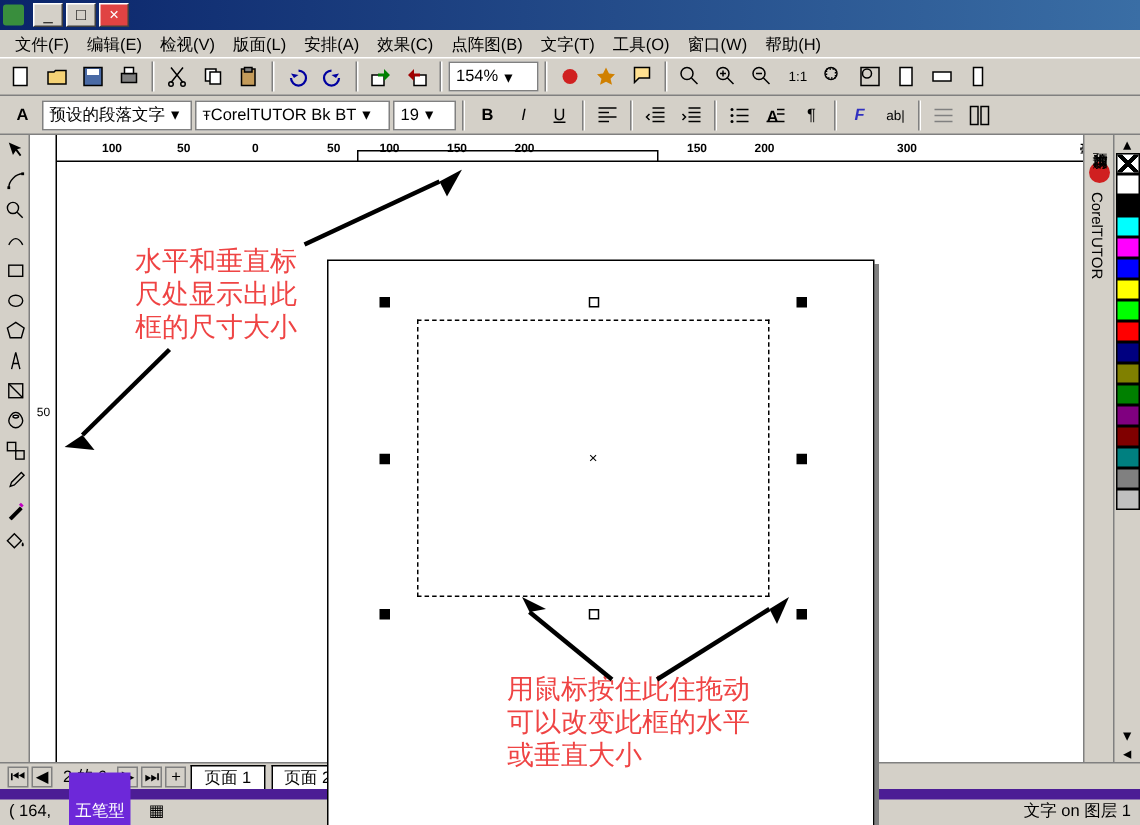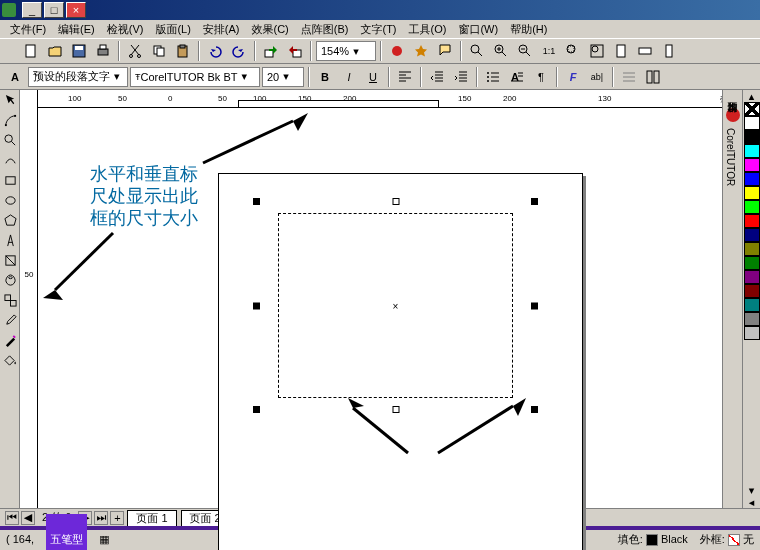--- a/index.html
+++ b/index.html
@@ -4,52 +4,52 @@
 <style>
 * { margin: 0; padding: 0; box-sizing: border-box; font-family: "SimSun", Arial, sans-serif; font-size: 11px; }
 body { background: #d4d0c8; width: 760px; height: 550px; overflow: hidden; }
 .titlebar { background: linear-gradient(to right, #0a246a, #3a6ea5); color: #fff; height: 20px; display: flex; align-items: center; padding: 0 2px; }
 .titlebar .icon { width: 14px; height: 14px; background: #398e3d; margin-right: 4px; border-radius: 2px; }
 .titlebar .title { flex: 1; font-weight: bold; font-size: 11px; }
 .titlebar .wbtn { width: 20px; height: 16px; background: #d4d0c8; margin-left: 2px; display: flex; align-items: center; justify-content: center; color: #000; border: 1px solid #fff; border-right-color: #404040; border-bottom-color: #404040; }
 .titlebar .close { background: #e04343; color: #fff; }
 .menubar { background: #d4d0c8; height: 18px; display: flex; padding: 0 4px; }
 .menubar span { padding: 2px 6px; }
-.toolbar { background: #d4d0c8; height: 26px; display: flex; align-items: center; border-top: 1px solid #fff; border-bottom: 1px solid #808080; padding: 0 20px; gap: 2px; }
+.toolbar { background: #d4d0c8; height: 26px; display: flex; align-items: center; border-top: 1px solid #fff; border-bottom: 1px solid #808080; padding: 0 3px; gap: 2px; }
 .tbtn { width: 22px; height: 22px; display: flex; align-items: center; justify-content: center; border: 1px solid transparent; }
 .tbtn svg { width: 14px; height: 14px; }
 .sep { width: 2px; height: 20px; border-left: 1px solid #808080; border-right: 1px solid #fff; margin: 0 2px; }
 .combo { height: 20px; background: #fff; border: 1px solid #808080; display: flex; align-items: center; padding: 0 4px; }
 .combo .arrow { margin-left: 4px; }
 .propbar { background: #d4d0c8; height: 26px; display: flex; align-items: center; border-bottom: 1px solid #808080; padding: 0 4px; gap: 2px; }
 .workspace { display: flex; height: 418px; background: #fff; position: relative; }
 .toolbox { width: 20px; background: #d4d0c8; border-right: 1px solid #808080; display: flex; flex-direction: column; }
 .tool { width: 20px; height: 20px; display: flex; align-items: center; justify-content: center; }
 .tool svg { width: 13px; height: 13px; }
 .vruler { width: 18px; background: #fff; border-right: 1px solid #000; position: relative; }
 .vruler .tick { position: absolute; left: 0; width: 18px; font-size: 8px; text-align: center; }
 .hruler { height: 18px; background: #fff; border-bottom: 1px solid #000; position: absolute; top: 0; left: 38px; right: 20px; display: flex; }
-.hruler .tick { position: absolute; top: 4px; font-size: 8px; }
+.hruler .tick { position: absolute; top: 4px; font-size: 8px; font-weight: bold; }
 .canvas-area { flex: 1; background: #fff; position: relative; }
 .page { position: absolute; left: 180px; top: 65px; width: 365px; height: 430px; background: #fff; border: 1px solid #000; box-shadow: 3px 3px 0 #808080; }
 .selection { position: absolute; left: 215px; top: 90px; width: 285px; height: 215px; }
 .dashed-box { position: absolute; left: 25px; top: 15px; right: 25px; bottom: 15px; border: 1px dashed #000; }
 .handle { position: absolute; width: 7px; height: 7px; background: #000; }
 .handle.hollow { background: #fff; border: 1px solid #000; }
 .center-x { position: absolute; left: 50%; top: 50%; transform: translate(-50%, -50%); font-size: 10px; }
-.annotation { position: absolute; font-size: 18px; line-height: 22px; font-weight: 500; color: #0369a1; }
+.annotation { position: absolute; font-size: 18px; line-height: 22px; font-weight: 500; color: #ef4444; }
 .arrow-svg { position: absolute; }
 .palette { width: 18px; background: #d4d0c8; display: flex; flex-direction: column; border-left: 1px solid #808080; }
 .swatch { width: 16px; height: 14px; border: 1px solid #000; margin: 0 auto; }
 .dockers { width: 20px; background: #d4d0c8; border-left: 1px solid #808080; position: relative;}
 .dockers .vtext { writing-mode: vertical-lr; font-size: 10px; padding: 4px 2px; }
 .pagenav { height: 18px; background: #d4d0c8; display: flex; align-items: center; border-top: 1px solid #808080; padding: 0 4px; font-size: 10px; }
 .pagenav .pbtn { width: 14px; height: 14px; border: 1px solid #808080; display: flex; align-items: center; justify-content: center; margin: 0 1px; background: #d4d0c8; }
 .tab { background: #fff; border: 1px solid #000; padding: 0 8px; margin: 0 2px; border-bottom: none; }
-.statusbar { height: 22px; background: #d4d0c8; display: flex; align-items: center; border-top: 4px solid #4c1d95; padding: 0 6px; font-size: 10px; justify-content: space-between; }
+.statusbar { height: 22px; background: #d4d0c8; display: flex; align-items: center; border-top: 7px solid #4c1d95; padding: 0 6px; font-size: 10px; justify-content: space-between; }
 .statusbar .sseg { display: flex; align-items: center; gap: 12px; }
 .csw { width: 12px; height: 12px; background: #000; display: inline-block; vertical-align: middle; border: 1px solid #808080; }
 .csw.none { background: #fff; position: relative; }
 .csw.none::after { content: ""; position: absolute; inset: 0; background: linear-gradient(45deg, transparent 45%, red 45%, red 55%, transparent 55%); }
 .rulermark { position: absolute; background: #000; }
 </style>
 </head>
 <body>
 
 <div class="titlebar">
@@ -217,21 +217,21 @@
   <div class="combo" style="width:100px">
       <span>预设的段落文字</span>
       <span class="arrow">▾</span>
     </div>
   <div class="combo" style="width:130px">
       <span style="font-size:9px">Ŧ </span>
       <span>CorelTUTOR Bk BT</span>
       <span class="arrow">▾</span>
     </div>
   <div class="combo" style="width:42px">
-      <span>20</span>
+      <span>19</span>
       <span class="arrow">▾</span>
     </div>
   <div class="sep"></div>
   <div class="tbtn" style="font-weight:bold">B</div>
   <div class="tbtn" style="font-style:italic">I</div>
   <div class="tbtn" style="text-decoration:underline">U</div>
   <div class="sep"></div>
   <div class="tbtn">
       <svg viewBox="0 0 14 14">
         <path d="M1 2h12M1 5h7M1 8h12M1 11h7" stroke="#000"></path>
@@ -371,21 +371,21 @@
   <div class="hruler">
     <div class="tick" style="left:30px">100</div>
     <div class="tick" style="left:80px">50</div>
     <div class="tick" style="left:130px">0</div>
     <div class="tick" style="left:180px">50</div>
     <div class="tick" style="left:215px">100</div>
     <div class="tick" style="left:260px">150</div>
     <div class="tick" style="left:305px">200</div>
     <div class="tick" style="left:420px">150</div>
     <div class="tick" style="left:465px">200</div>
-    <div class="tick" style="left:560px">130</div>
+    <div class="tick" style="left:560px">300</div>
     <div class="tick" style="right:4px">毫米</div>
 
     <div class="rulermark" style="left:200px;top:10px;width:1px;height:8px"></div>
     <div class="rulermark" style="left:200px;top:10px;width:200px;height:1px"></div>
     <div class="rulermark" style="left:400px;top:10px;width:1px;height:8px"></div>
   </div>
 
   <div class="canvas-area" style="margin-top:18px">
     <div class="page"></div>
 
@@ -410,20 +410,23 @@
 框的尺寸大小</div>
     <svg class="arrow-svg" style="left:160px;top:5px" width="120" height="60">
         <path d="M5 50 L95 8" stroke="#000" stroke-width="3"></path>
         <polygon points="95,8 110,0 100,18" fill="#000"></polygon>
       </svg>
     <svg class="arrow-svg" style="left:5px;top:120px" width="90" height="80">
         <path d="M70 5 L12 62" stroke="#000" stroke-width="3"></path>
         <polygon points="12,62 0,70 20,72" fill="#000"></polygon>
       </svg>
 
+    <div class="annotation" style="left:300px;top:340px;white-space:pre">用鼠标按住此住拖动
+可以改变此框的水平
+或垂直大小</div>
     <svg class="arrow-svg" style="left:310px;top:290px" width="180" height="60">
       <path d="M60 55 L5 10" stroke="#000" stroke-width="3"></path>
         <polygon points="5,10 0,0 16,8" fill="#000"></polygon>
       <path d="M90 55 L165 8" stroke="#000" stroke-width="3"></path>
         <polygon points="165,8 178,0 170,18" fill="#000"></polygon>
     </svg>
   </div>
 
   <div class="dockers">
     <div class="vtext">脚本与预设</div>
@@ -473,17 +476,13 @@
 
 <div class="statusbar">
   <div class="sseg">
     <span>( 164,</span>
     <span style="background:#6d28d9;color:#fff;padding:18px 4px">五笔型</span>
     <span>▦</span>
   </div>
   <div class="sseg">
     <span>文字 on 图层 1</span>
   </div>
-  <div class="sseg">
-    <span><span>填色:</span> <span class="csw"></span> <span>Black</span></span>
-    <span><span>外框:</span> <span class="csw none"></span> <span>无</span></span>
-  </div>
 </div>
 
 </body></html>

